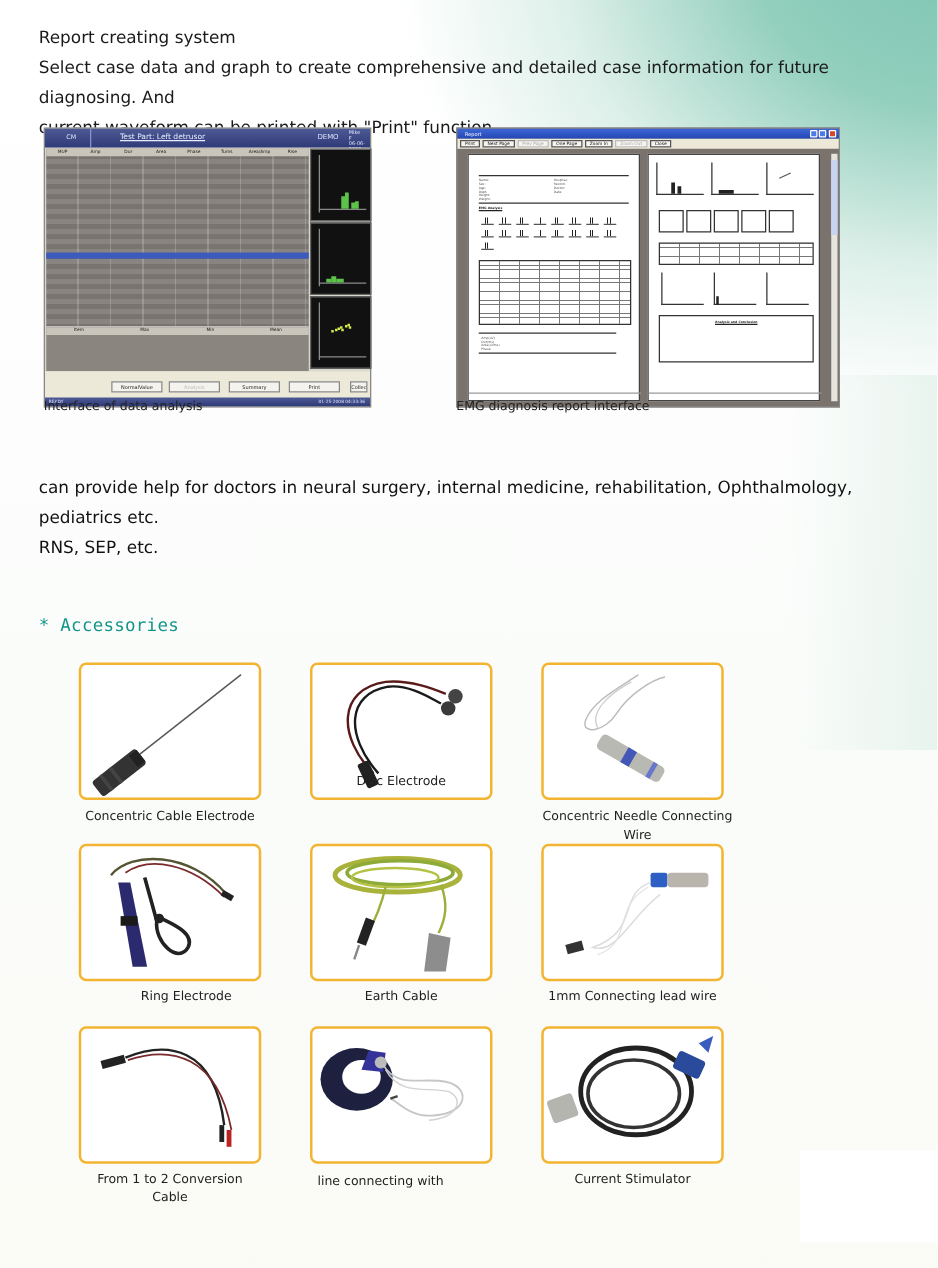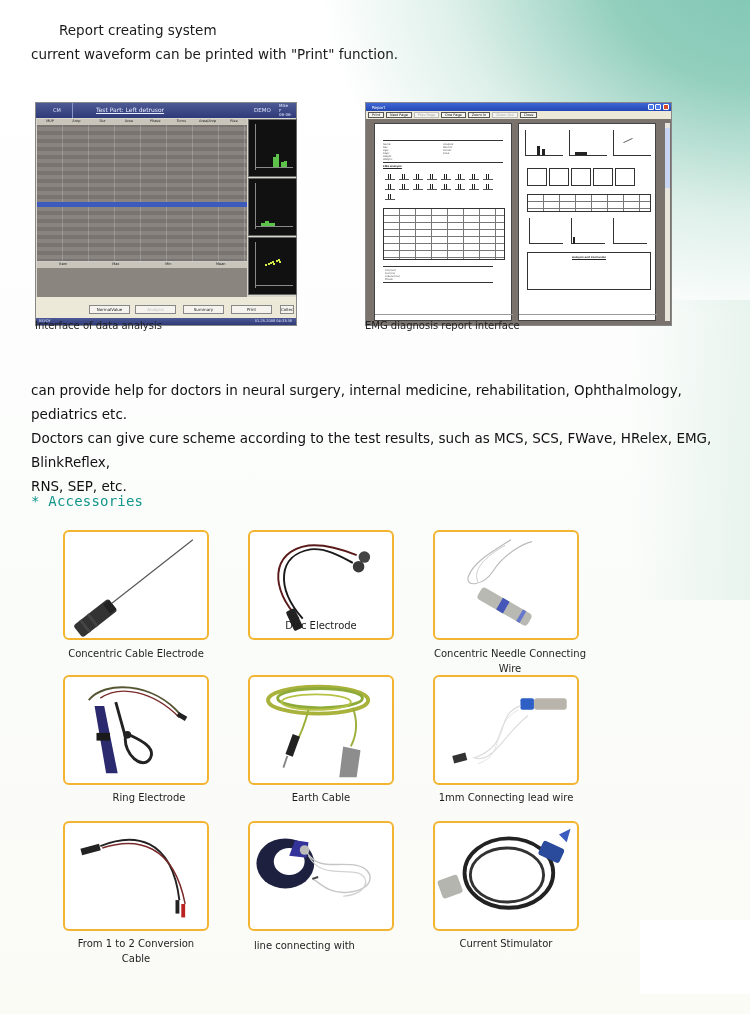--- a/index.html
+++ b/index.html
@@ -16,21 +16,21 @@
     position: absolute; right: 0; top: 300px; width: 120px; height: 300px;
     background: linear-gradient(90deg, rgba(255,255,255,0) 0%, rgba(220,238,230,0.6) 100%);
     pointer-events: none;
   }
   .bottom-white {
     position: absolute; left: 640px; top: 920px; width: 110px; height: 74px;
     background: #ffffff;
   }
 
   .intro { position: absolute; left: 31px; top: 18px; width: 700px; font-size: 13px; line-height: 24px; }
-  .intro .title { font-size: 13.5px; margin-left: 28px; }
+  .intro .title { font-size: 13.5px; }
   .intro .desc { font-size: 13.5px; }
 
   
   .shot1 {
     position: absolute; left: 35px; top: 102px; width: 262px; height: 224px;
     background: #d9d6cc; border: 1px solid #888;
   }
   .shot1 .hdr {
     position: absolute; left: 0; top: 0; width: 100%; height: 15px;
     background: linear-gradient(180deg,#4d5a95,#2f3a78);
@@ -154,20 +154,21 @@
   .card svg { position:absolute; left:0; top:0; width:100%; height:100%; }
 </style>
 </head>
 <body>
 
 <div class="bg-right-fade"></div>
 <div class="bottom-white"></div>
 
 <div class="intro">
   <div class="title">Report creating system</div>
+  <div class="desc">Select case data and graph to create comprehensive and detailed case information for future diagnosing. And</div>
   <div class="desc">current waveform can be printed with "Print" function.</div>
 </div>
 
 <div class="shot1">
   <div class="hdr">
     <span class="cm">CM</span>
     <span class="sep1"></span>
     <span class="tp">Test Part: Left detrusor</span>
     <span class="demo">DEMO</span>
     <span class="info">
@@ -313,21 +314,20 @@
   <div class="scroll">
       <div class="thumb"></div>
     </div>
 </div>
 
 <div class="caption cap1">Interface of data analysis</div>
 <div class="caption cap2">EMG diagnosis report interface</div>
 
 <div class="para">
   <div>can provide help for doctors in neural surgery, internal medicine, rehabilitation, Ophthalmology, pediatrics etc.</div>
-  <div>Doctors can give cure scheme according to the test results, such as MCS, SCS, FWave, HRelex, EMG, BlinkReflex,</div>
   <div>RNS, SEP, etc.</div>
 </div>
 
 <div class="acc-head">* Accessories</div>
 
 <div class="card" style="left:63px;top:530px">
   <svg viewBox="0 0 146 110">
     <line x1="132" y1="8" x2="48" y2="74" stroke="#555" stroke-width="1.2"></line>
     <g transform="rotate(-38 30 90)">
       <rect x="8" y="82" width="46" height="16" rx="3" fill="#333"></rect>

